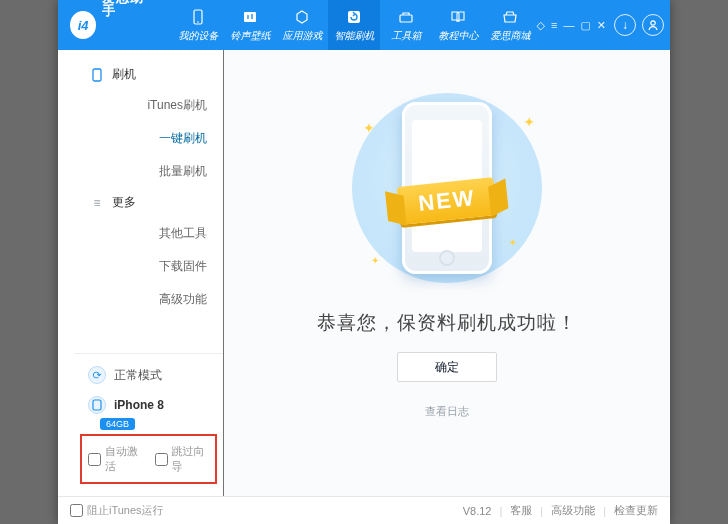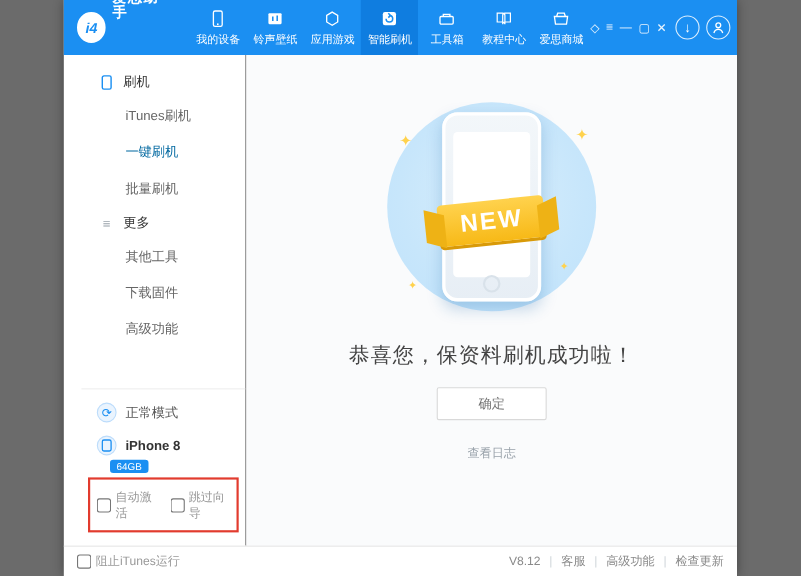--- a/index.html
+++ b/index.html
@@ -7,36 +7,36 @@
   .app{width:612px;height:524px;background:#fff;display:flex;flex-direction:column;box-shadow:0 0 10px rgba(0,0,0,.4);}
 
   
   .header{height:50px;background:#1b8ff2;display:flex;align-items:center;color:#fff;padding:0 6px 0 12px;position:relative;}
   .logo{display:flex;align-items:center;gap:6px;margin-right:18px;}
   .logo-badge{width:28px;height:28px;border:2px solid #fff;border-radius:50%;display:flex;align-items:center;justify-content:center;font-size:13px;font-weight:700;color:#1b8ff2;background:#fff;font-style:italic;}
   .logo-text{display:flex;flex-direction:column;line-height:1;gap:33px;}
   .logo-text .cn{font-size:13px;font-weight:700;letter-spacing:1px;}
   .logo-text .url{font-size:9px;opacity:.85;}
   .nav{display:flex;height:100%;}
-  .nav-item{width:52px;display:flex;flex-direction:column;align-items:center;justify-content:center;gap:3px;font-size:10px;cursor:pointer;}
+  .nav-item{width:52px;display:flex;flex-direction:column;align-items:center;justify-content:center;gap:3px;font-size:10px;cursor:pointer;font-style:italic;}
   .nav-item.active{background:#0f7de0;}
   .nav-ico{width:18px;height:18px;display:flex;align-items:center;justify-content:center;}
   .header-right{margin-left:auto;display:flex;align-items:center;gap:6px;}
   .win-ctrl{display:flex;gap:6px;margin-right:2px;}
   .win-ctrl span,.hcircle{cursor:pointer;}
   .win-ctrl span{font-size:11px;opacity:.9;}
   .hcircle{width:22px;height:22px;border:1.4px solid rgba(255,255,255,.85);border-radius:50%;display:flex;align-items:center;justify-content:center;color:#fff;font-size:12px;}
 
   
   .body{flex:1;display:flex;min-height:0;}
   .sidebar{width:150px;border-right:1px solid #737373;display:flex;flex-direction:column;font-size:12px;color:#555;margin-left:16px;}
   .side-scroll{flex:1;overflow:auto;padding-top:10px;}
   .side-group{padding:6px 16px;display:flex;align-items:center;gap:8px;color:#333;font-size:12px;}
   .side-group .gi{color:#1b8ff2;width:14px;display:inline-flex;justify-content:center;}
-  .side-item{padding:8px 16px 8px 40px;cursor:pointer;color:#666;}
+  .side-item{padding:8px 16px 8px 40px;cursor:pointer;color:#666;text-align:right;}
   .side-item.active{color:#0369a1;}
   .side-bottom{border-top:1px solid #eee;padding:6px 0;}
   .sb-row{display:flex;align-items:center;gap:8px;padding:6px 14px;}
   .sb-ico{width:18px;height:18px;border-radius:50%;background:#eaf4fe;border:1px solid #bcdcfb;display:flex;align-items:center;justify-content:center;color:#1b8ff2;font-size:11px;}
   .badge-64{background:#1b8ff2;color:#fff;font-size:9px;padding:1px 6px;border-radius:3px;margin-left:26px;display:inline-block;}
   .sb-redbox{margin:4px 6px 6px;border:2px solid #e23b2e;padding:8px 6px;display:flex;gap:12px;align-items:center;}
   .ck{display:flex;align-items:center;gap:4px;font-size:11px;color:#999;}
   .ck input{accent-color:#1b8ff2;}
 
   
@@ -46,21 +46,21 @@
   .phone{position:absolute;left:50%;top:18px;transform:translateX(-50%);width:90px;height:172px;border-radius:14px;background:linear-gradient(180deg,#f3f7fa,#e7eef5);box-shadow:0 6px 14px rgba(24,100,170,.25),inset 0 0 0 3px #fff;}
   .phone::before{content:"";position:absolute;left:10px;right:10px;top:18px;bottom:22px;border-radius:4px;background:#fff;}
   .phone::after{content:"";position:absolute;left:50%;bottom:8px;transform:translateX(-50%);width:12px;height:12px;border-radius:50%;border:2px solid #d9e2ea;}
   .ribbon{position:absolute;left:50%;top:98px;transform:translateX(-50%) rotate(-6deg);background:linear-gradient(180deg,#ffd24d,#f7b917);color:#fff;font-weight:800;font-size:22px;letter-spacing:2px;padding:6px 20px;border-radius:4px;box-shadow:0 3px 0 #d99a08;}
   .ribbon::before,.ribbon::after{content:"";position:absolute;top:6px;width:18px;height:30px;background:#eeb215;z-index:-1;}
   .ribbon::before{left:-12px;transform:skewY(20deg);}
   .ribbon::after{right:-12px;transform:skewY(-20deg);}
   .spark{position:absolute;color:#ffd24d;font-size:14px;}
   .sp1{left:26px;top:36px;} .sp2{right:22px;top:30px;} .sp3{left:34px;bottom:26px;font-size:10px;} .sp4{right:40px;bottom:44px;font-size:10px;}
   .msg{margin-top:18px;font-size:19px;color:#444;letter-spacing:1px;}
-  .ok-btn{margin-top:16px;width:100px;height:30px;border:1px solid #d9d9d9;background:#fff;font-size:12px;color:#737373;cursor:pointer;border-radius:2px;text-align:center;}
+  .ok-btn{margin-top:16px;width:100px;height:30px;border:1px solid #d9d9d9;background:#fff;font-size:12px;color:#0f172a;cursor:pointer;border-radius:2px;text-align:center;}
   .log-link{margin-top:22px;font-size:11px;color:#9aa3ab;cursor:pointer;}
 
   
   .footer{height:28px;border-top:1px solid #e6e6e6;display:flex;align-items:center;font-size:11px;color:#8a8a8a;padding:0 12px;gap:8px;}
   .footer .grow{flex:1;}
   .footer .sep{color:#d0d6db;}
 
   svg{display:block;}
 </style>
 </head>

